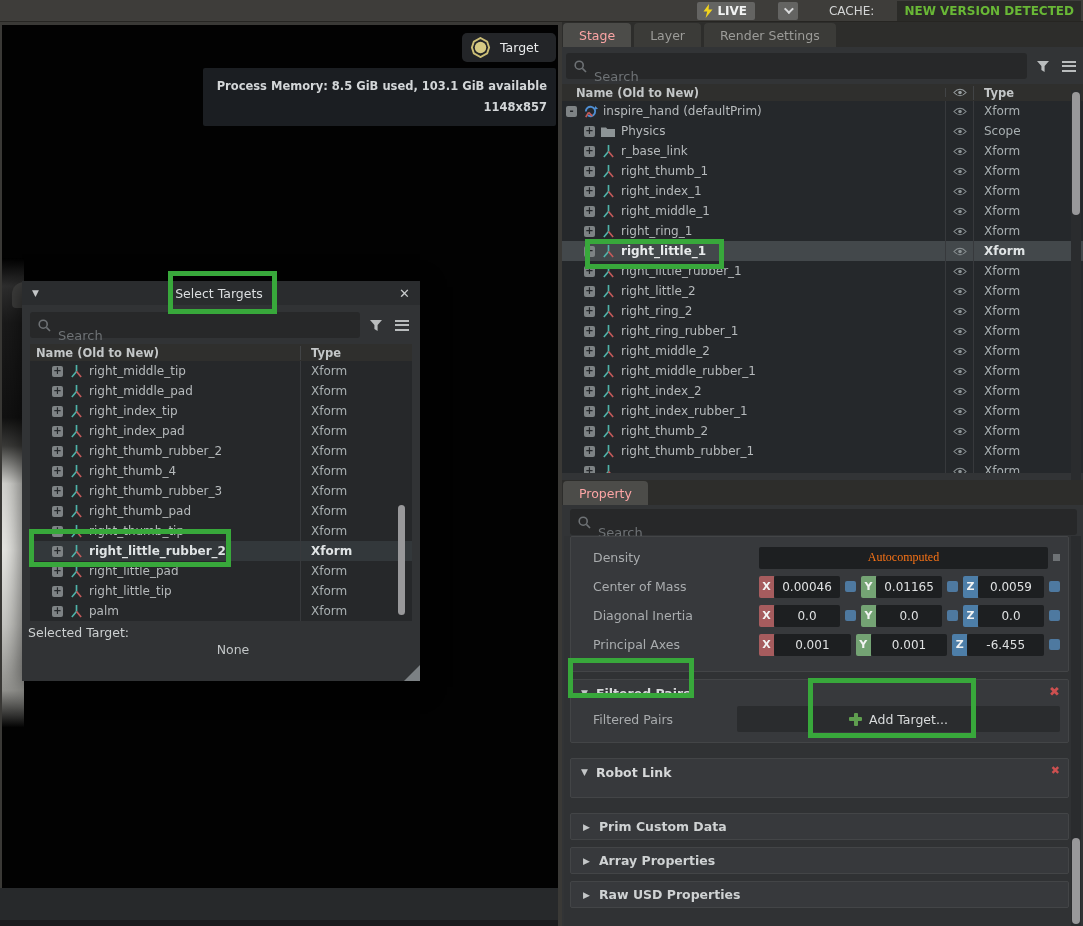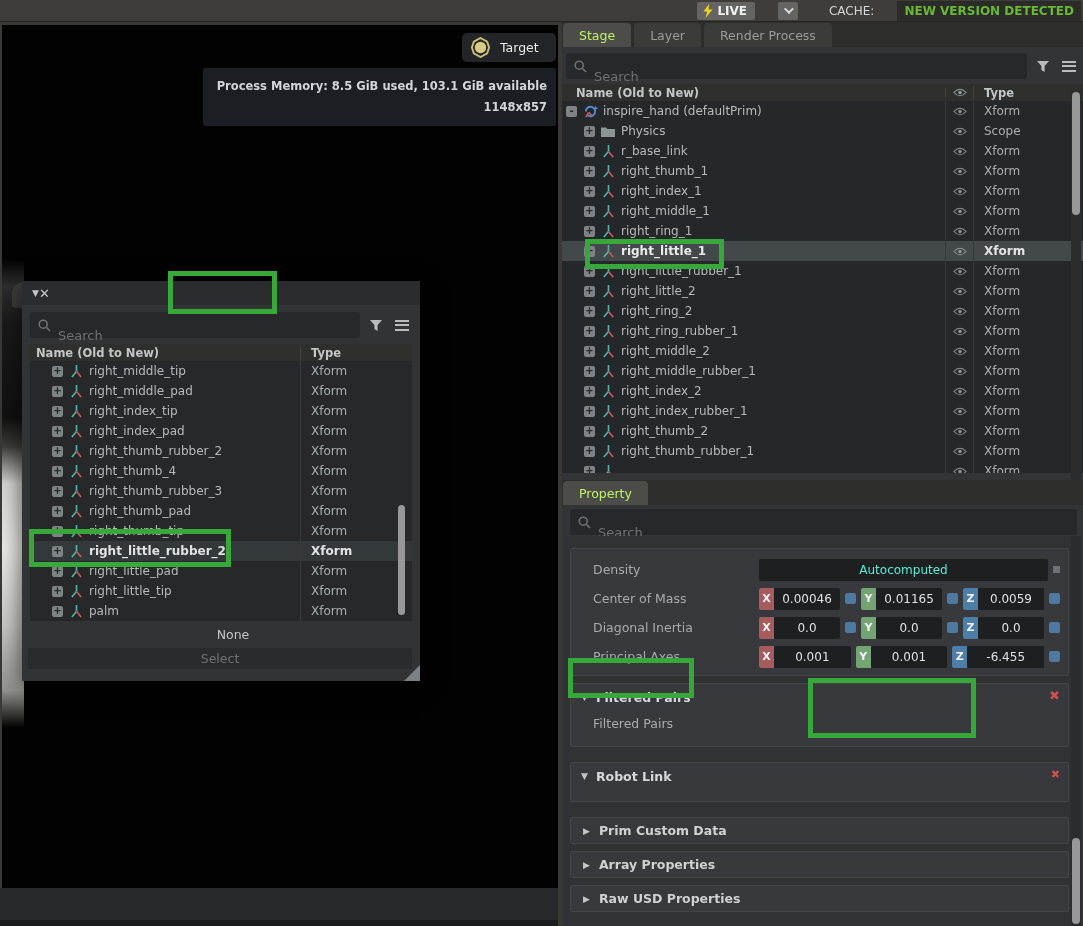--- a/index.html
+++ b/index.html
@@ -34,21 +34,21 @@
   .searchfield{ position:relative; background:#272829; border-radius:3px; height:26px; display:flex; align-items:center; padding:0 8px; gap:7px;}
   .searchfield input{ flex:1; background:transparent; border:none; outline:none; color:#c8cbcc; font-family:inherit; font-size:13px;margin-top:20px;}
   .searchfield input::placeholder{ color:#6e7275;}
   .iconbtn{ display:flex; align-items:center; justify-content:center; width:20px; height:20px;}
   .hamb{ width:14px; height:11px; border-top:2px solid #b9bcbd; border-bottom:2px solid #b9bcbd; position:relative;}
   .hamb:before{ content:""; position:absolute; left:0; right:0; top:2.5px; height:2px; background:#b9bcbd;}
   
   .tabbar{ display:flex; gap:3px; align-items:flex-end; height:25px; background:#2d2d2b; padding-left:1px;}
   .tab{ height:24px; padding:0 16px; display:flex; align-items:center; border-radius:4px 4px 0 0;
     background:#3b3b38; color:#9c9c99; font-size:12.5px;}
-  .tab.active{ background:#4c4c49; color:#bef264;}
+  .tab.active{ background:#4c4c49; color:#fca5a5;}
   
   .stage-panel{ position:absolute; left:562px; top:22px; width:521px; height:458px; background:#323436;}
   .stage-search{ margin:6px 4px 5px 4px; display:flex; align-items:center; gap:6px;}
   .stage-search .searchfield{ flex:1;}
   .tree-header{ height:17px; background:#2f2f2d; display:flex; align-items:center; color:#c3c6c7; font-weight:bold; font-size:11.5px; position:relative;}
   .tree-header .hn{ flex:1; padding-left:14px;}
   .tree-header .he{ width:28px; display:flex; justify-content:center; border-left:1px solid #424446;}
   .tree-header .ht{ width:110px; padding-left:10px; border-left:1px solid #424446;}
   .tree{ background:#25282b; overflow:hidden; position:relative;}
   .stage-tree{ height:372px;}
@@ -152,21 +152,21 @@
       <div>1148x857</div>
     </div>
   </div>
   <div class="vp-bottombar"></div>
   <div class="vp-bottomline"></div>
 
   <div class="stage-panel">
     <div class="tabbar">
       <div class="tab active">Stage</div>
       <div class="tab">Layer</div>
-      <div class="tab">Render Process</div>
+      <div class="tab">Render Settings</div>
     </div>
     <div class="stage-search">
       <div class="searchfield">
         <svg width="13" height="13" viewBox="0 0 13 13">
             <circle cx="5.2" cy="5.2" r="4" fill="none" stroke="#6e7275" stroke-width="1.6"></circle>
             <line x1="8.4" y1="8.4" x2="12" y2="12" stroke="#6e7275" stroke-width="1.6"></line>
           </svg>
         <input placeholder="Search" style="">
       </div>
       <div class="iconbtn">
@@ -580,25 +580,25 @@
     <div class="prop-search searchfield">
       <svg width="13" height="13" viewBox="0 0 13 13">
           <circle cx="5.2" cy="5.2" r="4" fill="none" stroke="#6e7275" stroke-width="1.6"></circle>
           <line x1="8.4" y1="8.4" x2="12" y2="12" stroke="#6e7275" stroke-width="1.6"></line>
         </svg>
       <input placeholder="Search" style="">
     </div>
 
     <div class="prop-body">
 
-      <div class="sect" style="margin-top:12px; padding:6px 0 4px 0;">
+      <div class="sect" style="margin-top:0; padding:6px 0 12px 0;">
         <div class="prow">
           <span class="plabel">Density</span>
           <div class="pfields">
-            <div class="vfield" style="color:#5eead4;">Autocomputed</div>
+            <div class="vfield" style="color:#f97316;font-family:Liberation Serif, serif;">Autocomputed</div>
             <span class="graysq"></span>
           </div>
         </div>
         <div class="prow">
           <span class="plabel">Center of Mass</span>
           <div class="pfields">
             <span class="axis ax-x">X</span>
             <div class="vfield">0.00046</div>
             <span class="bluesq"></span>
             <span class="axis ax-y">Y</span>
@@ -638,20 +638,26 @@
       </div>
 
       <div class="sect" style="padding-bottom:10px;">
         <div class="sect-head">
           <span class="tri">▼</span>
           <span>Filtered Pairs</span>
         </div>
         <span class="del-x">✖</span>
         <div class="prow" style="height:26px;">
           <span class="plabel" style="width:144px;">Filtered Pairs</span>
+          <div class="pfields">
+            <div class="addtarget">
+              <span class="plus-ico"></span>
+              <span>Add Target...</span>
+            </div>
+          </div>
         </div>
       </div>
 
       <div style="height:8px;"></div>
 
       <div class="sect" style="padding-bottom:12px;">
         <div class="sect-head">
           <span class="tri">▼</span>
           <span>Robot Link</span>
         </div>
@@ -673,20 +679,21 @@
         <span>Raw USD Properties</span>
       </div>
     </div>
     <div class="strack" style="left:509px; top:56px; height:390px;"></div>
     <div class="sbar" style="left:510px; top:358px; height:86px;"></div>
   </div>
 
   <div class="dialog">
     <div class="dlg-title">
       <span class="tri">▼</span>
+      <span class="t">Select Targets</span>
       <span style="color:#c9cccd; font-size:13px;">✕</span>
     </div>
     <div class="dlg-search">
       <div class="searchfield">
         <svg width="13" height="13" viewBox="0 0 13 13">
             <circle cx="5.2" cy="5.2" r="4" fill="none" stroke="#6e7275" stroke-width="1.6"></circle>
             <line x1="8.4" y1="8.4" x2="12" y2="12" stroke="#6e7275" stroke-width="1.6"></line>
           </svg>
         <input placeholder="Search" style="">
       </div>
@@ -884,22 +891,22 @@
                 </svg>
               </span>
               <span>palm</span>
             </span>
             <span class="typecell">Xform</span>
           </div>
         </div>
       <div class="sbar" style="left:376px; top:224px; height:110px; width:7px;"></div>
     </div>
     <div class="dlg-footer">
+      <div>Selected Target:</div>
       <div class="dlg-none">None</div>
-      <div class="select-btn">Select</div>
     </div>
     <div class="grip"></div>
   </div>
 
   <div class="anno" id="anno-stage"></div>
   <div class="anno" id="anno-title"></div>
   <div class="anno" id="anno-dialog-row"></div>
   <div class="anno" id="anno-filtered"></div>
   <div class="anno" id="anno-addtarget"></div>
 

